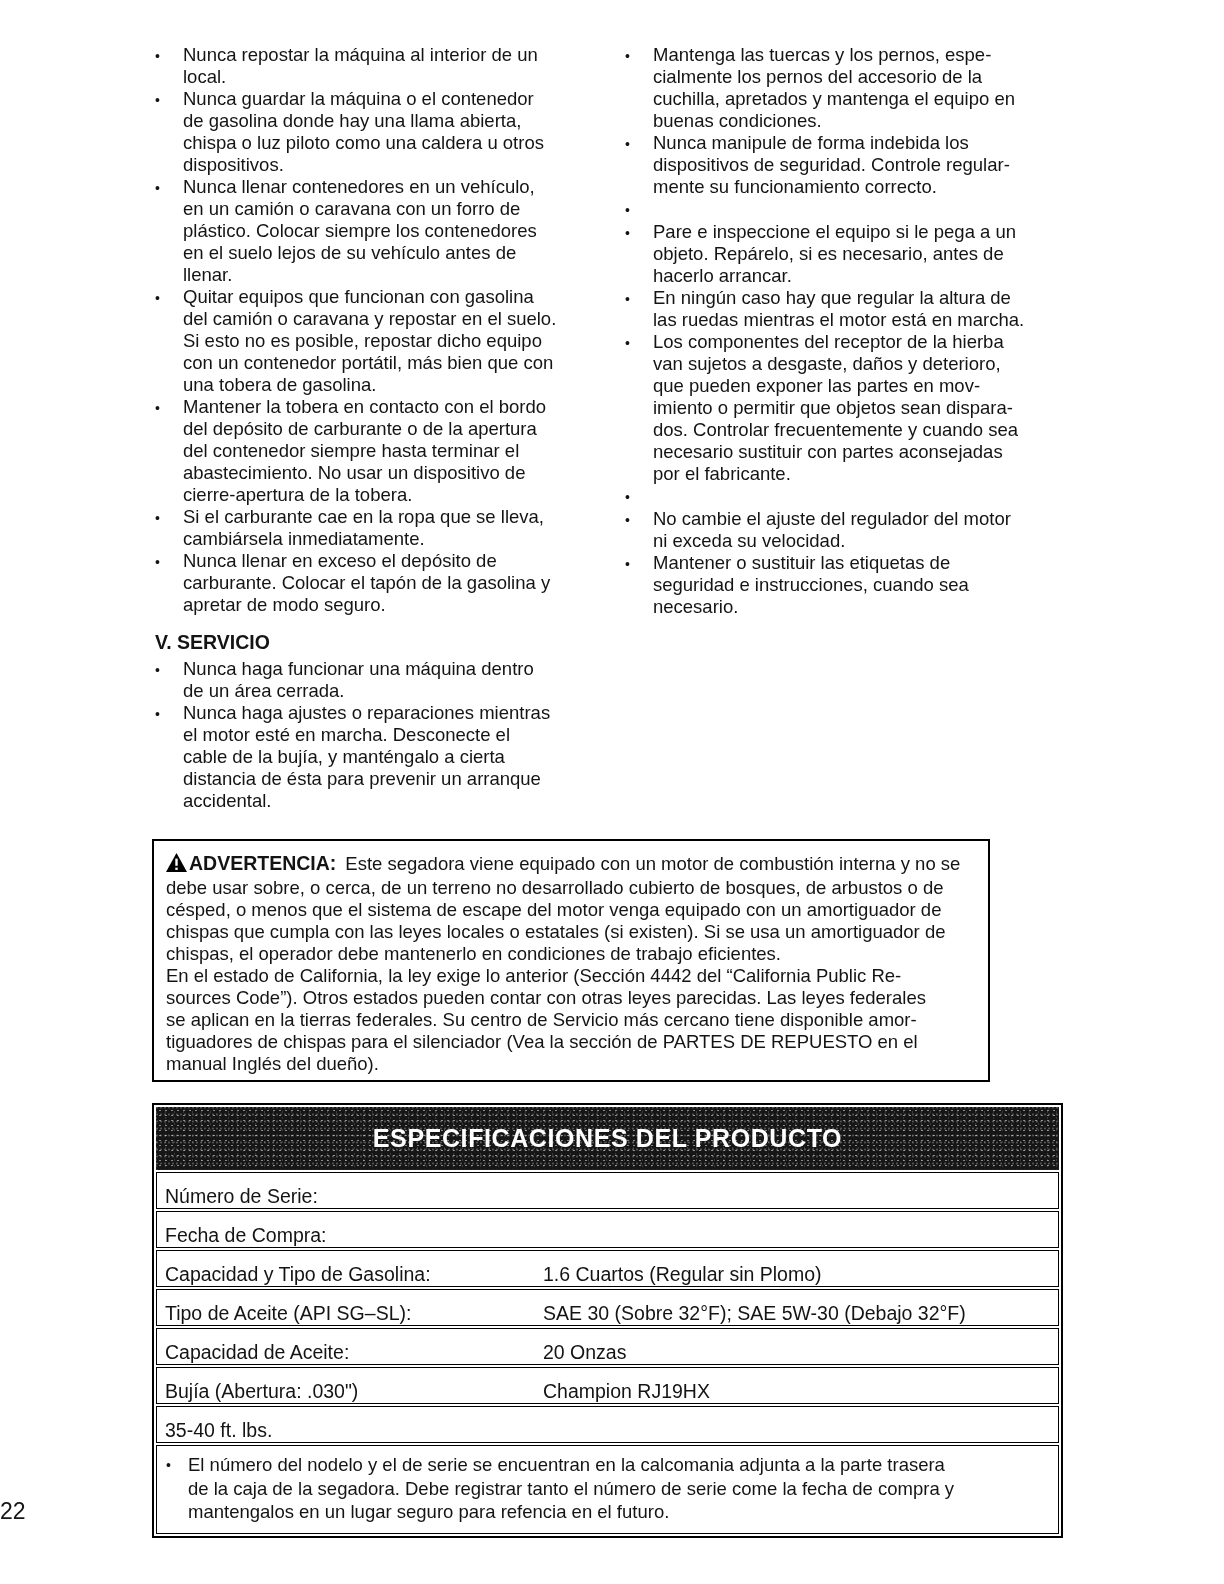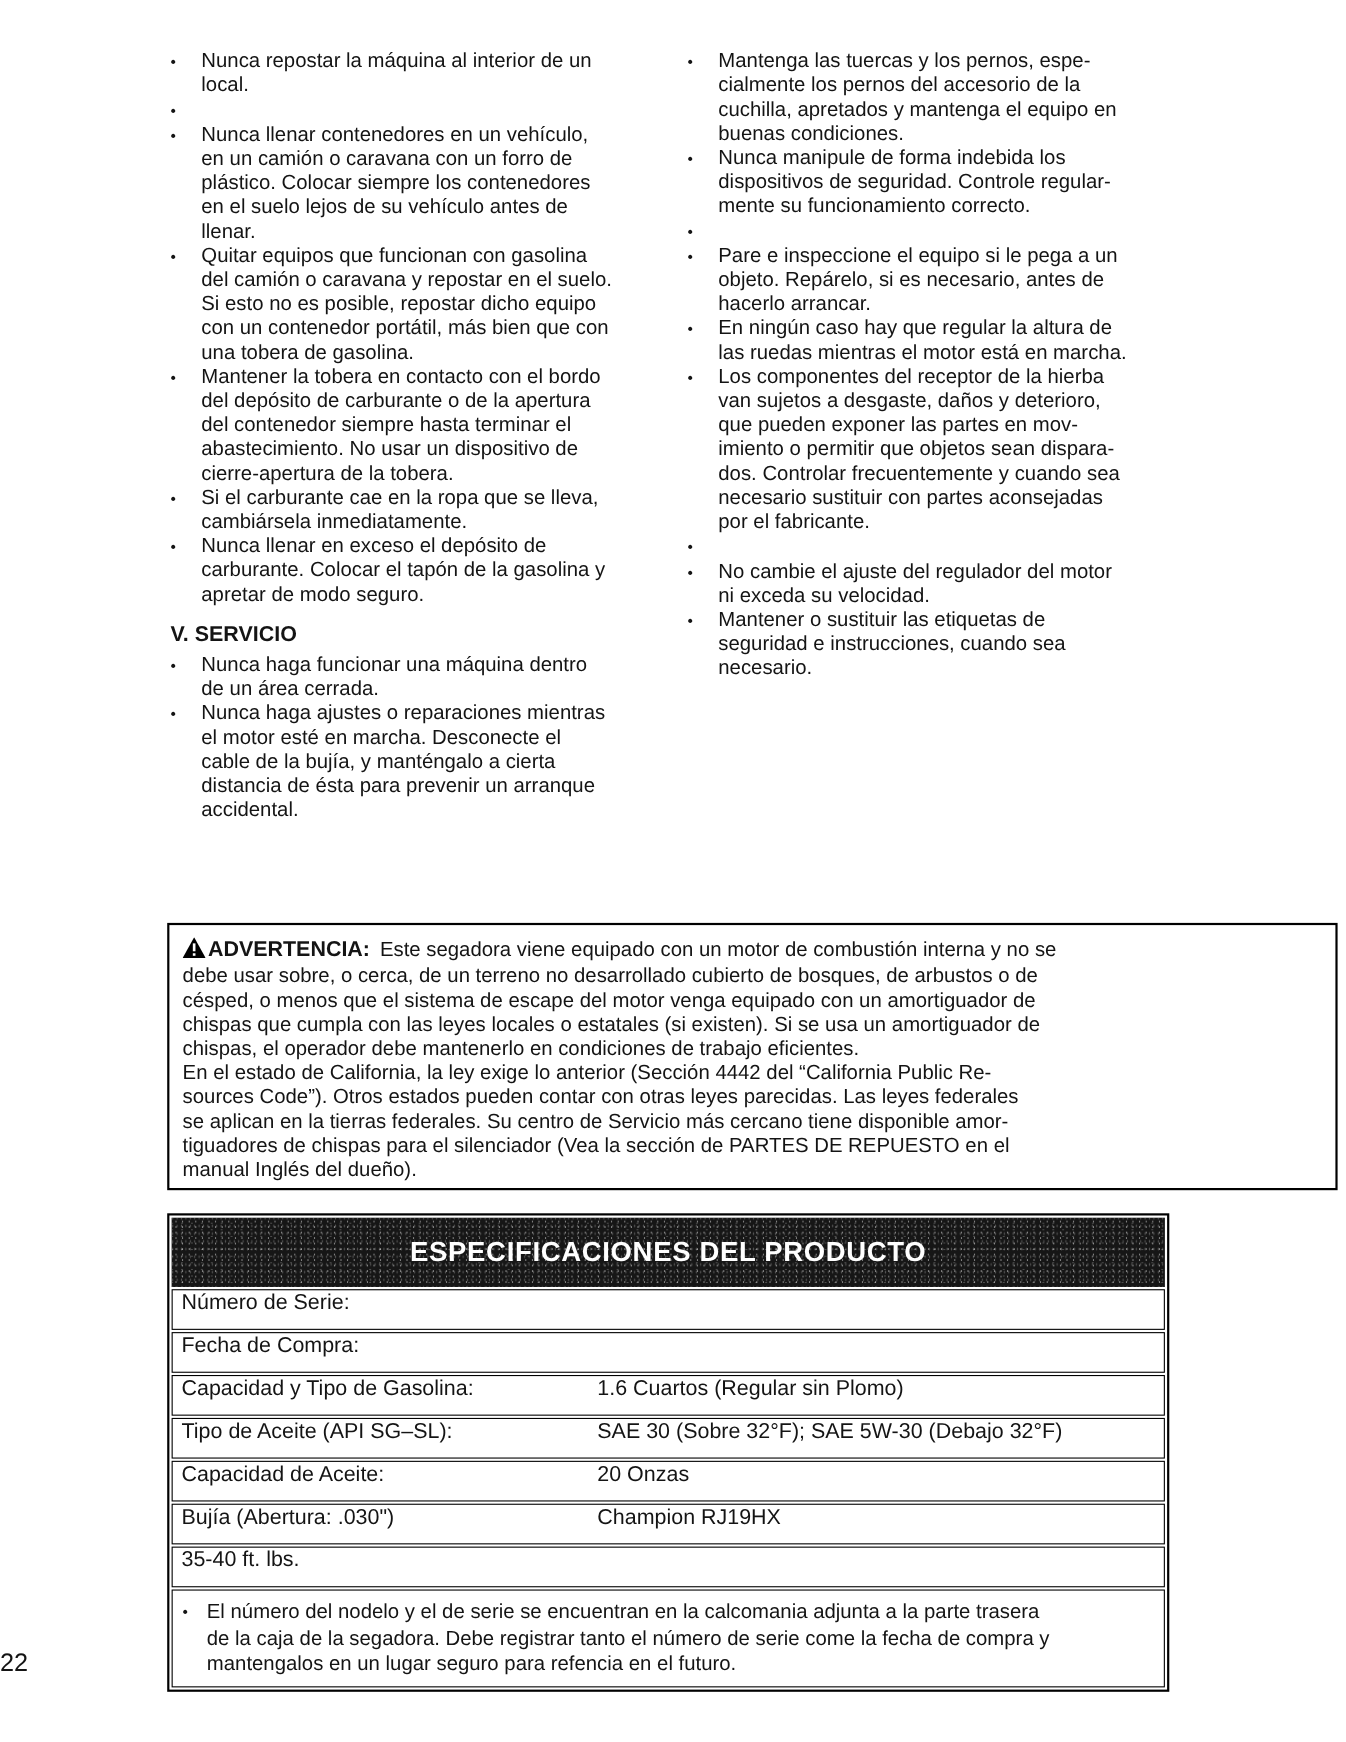--- a/index.html
+++ b/index.html
@@ -16,21 +16,21 @@
   .columns { position:absolute; left:155px; top:44px; width:912px; display:flex; gap:28px; }
   .col { width:442px; }
   ul.blist { list-style:none; margin:0; padding:0; font-size:18.5px; line-height:22px; }
   ul.blist li { display:flex; }
   .bullet { flex:0 0 28px; font-size:14px; line-height:22px; padding-top:1px; }
   .btext { white-space:pre-line; }
   .heading { font-weight:bold; font-size:19.5px; line-height:24px; margin:14px 0 4px 0; }
 
   
   .warning-box {
-    position:absolute; left:152px; top:839px; width:1064px; height:243px;
+    position:absolute; left:152px; top:839px; width:838px; height:243px;
     border:2px solid #000; box-sizing:border-box;
     padding:11px 12px 0 12px;
     font-size:18.5px; line-height:22px;
   }
   .warn-label { font-weight:bold; font-size:19.5px; margin-right:9px; }
   .warn-icon { display:inline-block; vertical-align:-2px; margin-right:2px; }
   .warn-text, .warn-text2 { white-space:pre-line; }
 
   
   .spec-box {
@@ -44,21 +44,21 @@
     background-color:#161616;
     background-image:
       radial-gradient(rgba(255,255,255,0.50) 0.6px, transparent 1.0px),
       radial-gradient(rgba(255,255,255,0.26) 0.5px, transparent 0.9px),
       radial-gradient(rgba(150,150,150,0.45) 0.6px, transparent 1.0px);
     background-size: 6px 5px, 4px 7px, 9px 6px;
     background-position: 1px 1px, 3px 4px, 5px 2px;
   }
   .spec-row {
     border:1.5px solid #000; margin-top:2px; height:37px;
-    display:flex; align-items:flex-start; padding:0 8px;
+    display:flex; align-items:flex-end; padding:0 8px;
     font-size:19.5px; box-sizing:border-box;
   }
   .spec-label { flex:0 0 378px; }
   .spec-value { flex:1; }
   .spec-note {
     border:1.5px solid #000; margin-top:2px;
     padding:7px 8px 9px 6px; display:flex;
     font-size:18.5px; line-height:23.5px; box-sizing:border-box;
   }
   .spec-note .bullet { flex:0 0 22px; padding-left:3px; }
@@ -77,20 +77,24 @@
       <ul class="blist">
 
           <li>
             <span class="bullet">•</span>
             <span class="btext">Nunca repostar la máquina al interior de un
 local.</span>
           </li>
 
           <li>
             <span class="bullet">•</span>
+            <span class="btext">Nunca guardar la máquina o el contenedor
+de gasolina donde hay una llama abierta,
+chispa o luz piloto como una caldera u otros
+dispositivos.</span>
           </li>
 
           <li>
             <span class="bullet">•</span>
             <span class="btext">Nunca llenar contenedores en un vehículo,
 en un camión o caravana con un forro de
 plástico. Colocar siempre los contenedores
 en el suelo lejos de su vehículo antes de
 llenar.</span>
           </li>

